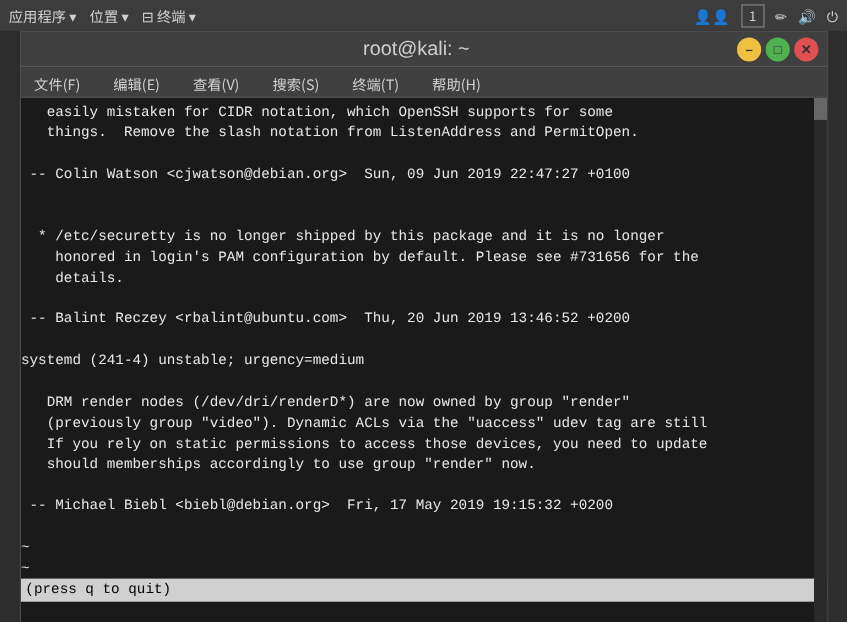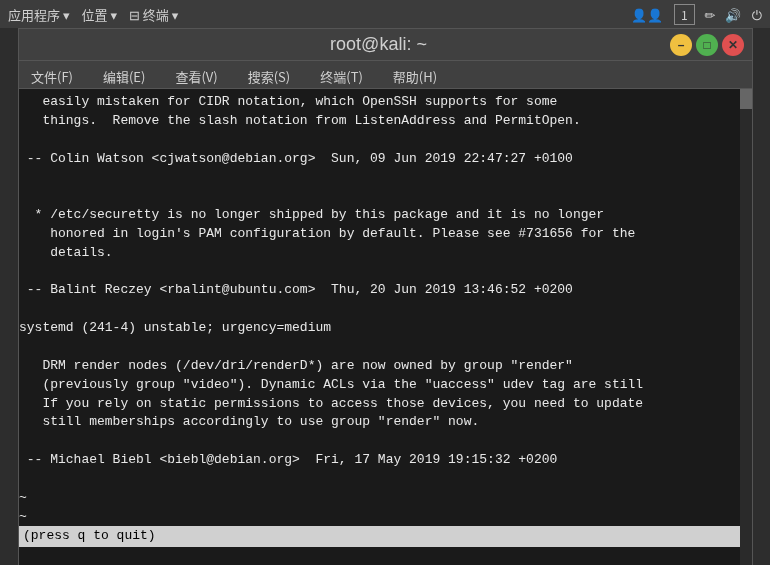--- a/index.html
+++ b/index.html
@@ -224,21 +224,21 @@
         <div class="terminal-text">    honored in login's PAM configuration by default. Please see #731656 for the</div>
         <div class="terminal-text">    details.</div>
         <div class="terminal-text"> </div>
         <div class="terminal-text"> -- Balint Reczey &lt;rbalint@ubuntu.com&gt;  Thu, 20 Jun 2019 13:46:52 +0200</div>
         <div class="terminal-text"> </div>
         <div class="terminal-text">systemd (241-4) unstable; urgency=medium</div>
         <div class="terminal-text"> </div>
         <div class="terminal-text">   DRM render nodes (/dev/dri/renderD*) are now owned by group "render"</div>
         <div class="terminal-text">   (previously group "video"). Dynamic ACLs via the "uaccess" udev tag are still</div>
         <div class="terminal-text">   If you rely on static permissions to access those devices, you need to update</div>
-        <div class="terminal-text">   still memberships accordingly to use group "render" now.</div>
+        <div class="terminal-text">   should memberships accordingly to use group "render" now.</div>
         <div class="terminal-text"> </div>
         <div class="terminal-text"> -- Michael Biebl &lt;biebl@debian.org&gt;  Fri, 17 May 2019 19:15:32 +0200</div>
         <div class="terminal-text"> </div>
         <div class="terminal-text">~</div>
         <div class="terminal-text">~</div>
       </div>
     <div class="scrollbar-track">
       <div class="scrollbar-thumb"></div>
 
     </div>

